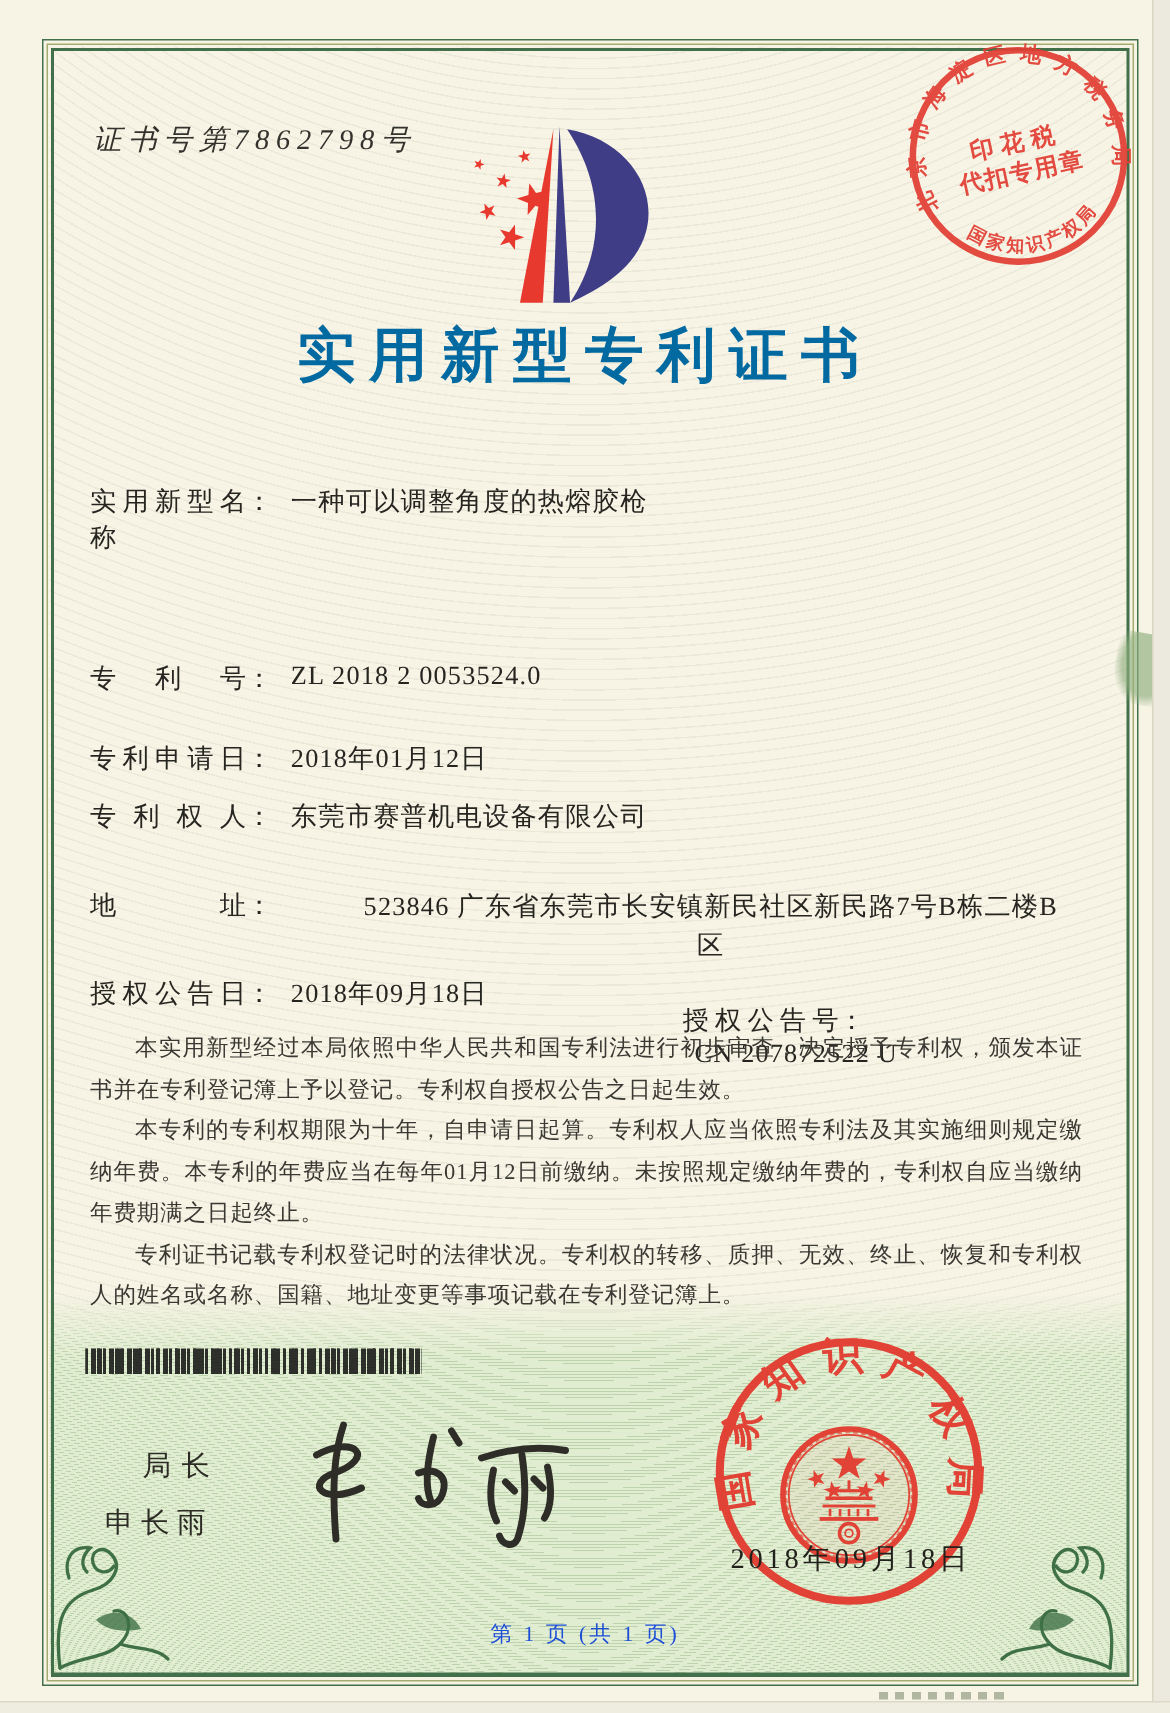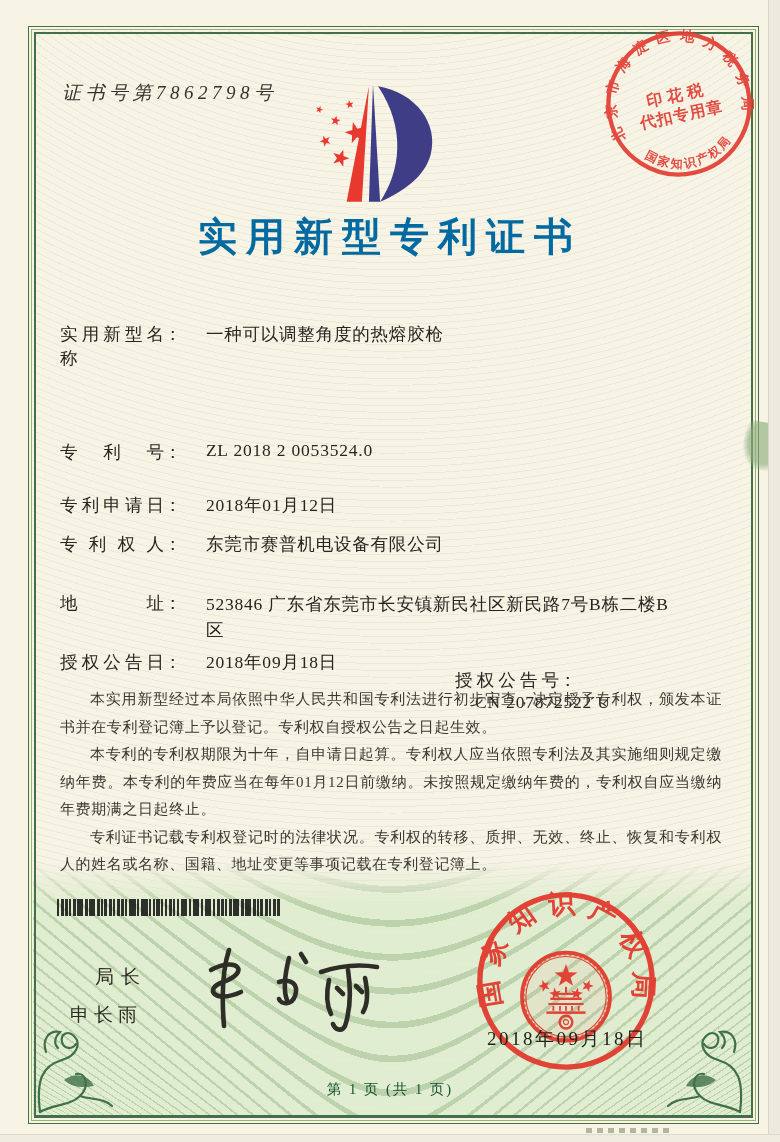--- a/index.html
+++ b/index.html
@@ -29,37 +29,37 @@
   .flourish.left{left:34px;top:1016px;}
   .flourish.right{right:34px;top:1016px;transform:scaleX(-1);}
   
   .cert-no{position:absolute;left:62px;top:80px;font-size:19px;letter-spacing:4.5px;color:#33322c;font-style:italic;}
   .logo{position:absolute;left:298px;top:78px;}
   .title{position:absolute;left:0;top:210px;width:780px;text-align:center;
     font-size:39px;font-weight:bold;letter-spacing:9px;color:#0369a1;}
   .row{position:absolute;left:60px;font-size:17.5px;color:#262520;}
   .flabel{display:inline-block;width:104px;text-align:justify;text-align-last:justify;vertical-align:top;}
   .colon{display:inline-block;vertical-align:top;}
-  .fvalue{display:inline-block;margin-left:20px;vertical-align:top;letter-spacing:.8px;}
+  .fvalue{display:inline-block;margin-left:8px;vertical-align:top;letter-spacing:.8px;text-align:center;}
   .addr-val{width:560px;line-height:26px;}
   .grant-right{position:absolute;left:395px;top:18px;}
   .paras{position:absolute;left:60px;top:686px;width:662px;font-size:15px;line-height:27.5px;
     color:#3a3832;text-align:justify;letter-spacing:.6px;}
   .paras p{margin:0;text-indent:2em;}
   .barcode{position:absolute;left:57px;top:899px;width:224px;height:17px;opacity:.88;
     background-image:
       repeating-linear-gradient(90deg,#161616 0 2px,transparent 2px 4px),
       repeating-linear-gradient(90deg,#161616 0 1px,transparent 1px 6px),
       repeating-linear-gradient(90deg,transparent 0 8px,#161616 8px 11px,transparent 11px 13px);}
   .officer-title{position:absolute;left:95px;top:964px;font-size:19px;letter-spacing:7px;color:#2c2b25;}
   .officer-name{position:absolute;left:70px;top:1002px;font-size:19px;letter-spacing:5px;color:#2c2b25;}
   .signature{position:absolute;left:193px;top:940px;}
   .seal{position:absolute;left:473px;top:888px;opacity:.95;}
   .seal-date{position:absolute;left:487px;top:1026px;font-size:19px;letter-spacing:2.5px;color:#22211c;z-index:5;}
-  .footer-page{position:absolute;left:0;top:1080px;width:780px;text-align:center;font-size:14.5px;letter-spacing:2px;color:#14532d;}
+  .footer-page{position:absolute;left:0;top:1080px;width:780px;text-align:center;font-size:14.5px;letter-spacing:2px;color:#1d4ed8;}
   .tax-stamp{position:absolute;left:597px;top:22px;opacity:.93;transform:rotate(-12deg);}
   .smudge{position:absolute;left:743px;top:422px;width:36px;height:48px;border-radius:6px;
     background:radial-gradient(ellipse at 60% 40%, #8fae7e 0 55%, rgba(143,174,126,0) 75%);opacity:.65;transform:rotate(10deg);}
   .corner-marks{position:absolute;left:586px;top:1128px;width:84px;height:5px;opacity:.45;
     background-image:repeating-linear-gradient(90deg,#5a6b4a 0 6px,transparent 6px 11px);}
 </style>
 </head>
 <body>
 
 <div id="page">

